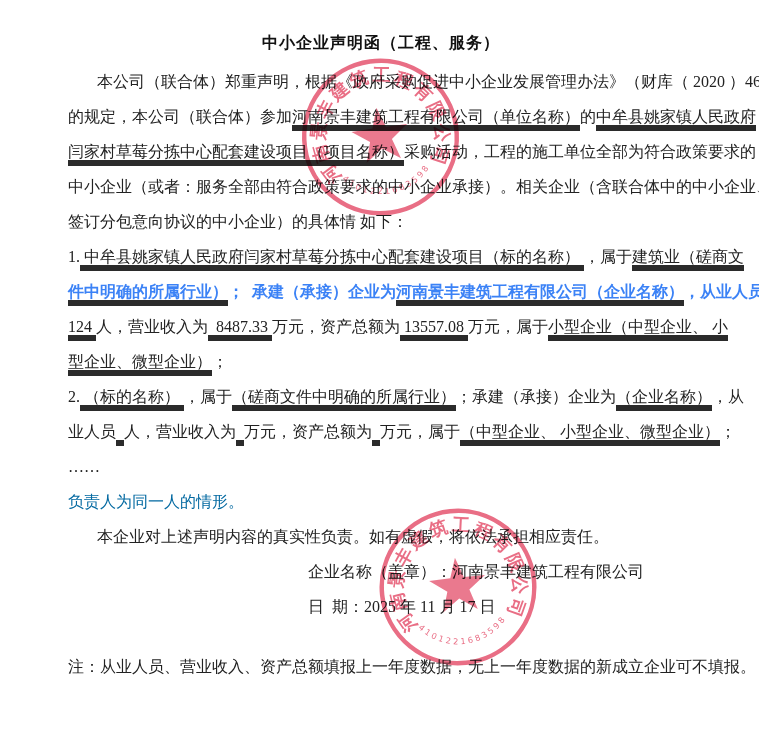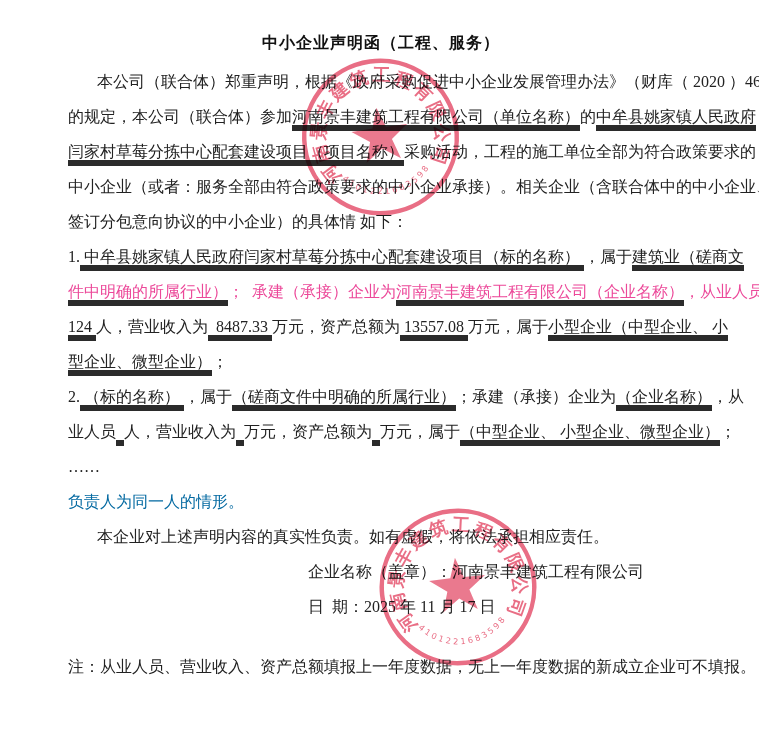--- a/index.html
+++ b/index.html
@@ -40,21 +40,21 @@
 
   <div class="content">
     <div class="title">中小企业声明函（工程、服务）</div>
     <div>
         <div class="line ind" style="color: rgb(34, 34, 34);"><span class="run">本公司（联合体）郑重声明，根据《政府采购促进中小企业发展管理办法》（财库（ 2020 ）46 号）</span></div>
         <div class="line" style="color: rgb(34, 34, 34);"><span class="run">的规定，本公司（联合体）参加</span><span class="run u" style="border-bottom-color: rgb(43, 43, 43);">河南景丰建筑工程有限公司（单位名称）</span><span class="run">的</span><span class="run u" style="border-bottom-color: rgb(43, 43, 43); text-align: center;">中牟县姚家镇人民政府</span></div>
         <div class="line" style="color: rgb(34, 34, 34);"><span class="run u" style="border-bottom-color: rgb(43, 43, 43);">闫家村草莓分拣中心配套建设项目（项目名称）</span><span class="run">采购活动，工程的施工单位全部为符合政策要求的</span></div>
         <div class="line" style="color: rgb(34, 34, 34);"><span class="run">中小企业（或者：服务全部由符合政策要求的中小企业承接）。相关企业（含联合体中的中小企业、</span></div>
         <div class="line" style="color: rgb(34, 34, 34);"><span class="run">签订分包意向协议的中小企业）的具体情 如下：</span></div>
         <div class="line" style="color: rgb(34, 34, 34);"><span class="run">1.</span><span class="run u" style="border-bottom-color: rgb(43, 43, 43);"> 中牟县姚家镇人民政府闫家村草莓分拣中心配套建设项目（标的名称） </span><span class="run">，属于</span><span class="run u" style="border-bottom-color: rgb(43, 43, 43);">建筑业（磋商文</span></div>
-        <div class="line" style="color: #ec4899;"><span class="run u" style="border-bottom-color: rgb(43, 43, 43);">件中明确的所属行业）</span><span class="run">；  承建（承接）企业为</span><span class="run u" style="border-bottom-color: rgb(43, 43, 43);">河南景丰建筑工程有限公司（企业名称）</span><span class="run">，从业人员</span></div>
+        <div class="line" style="color: #3b82f6; font-weight: bold;"><span class="run u" style="border-bottom-color: rgb(43, 43, 43);">件中明确的所属行业）</span><span class="run">；  承建（承接）企业为</span><span class="run u" style="border-bottom-color: rgb(43, 43, 43);">河南景丰建筑工程有限公司（企业名称）</span><span class="run">，从业人员</span></div>
         <div class="line" style="color: rgb(34, 34, 34);"><span class="run u" style="border-bottom-color: rgb(43, 43, 43);">124 </span><span class="run">人，营业收入为</span><span class="run u" style="border-bottom-color: rgb(43, 43, 43);">  8487.33 </span><span class="run">万元，资产总额为</span><span class="run u" style="border-bottom-color: rgb(43, 43, 43);"> 13557.08 </span><span class="run">万元，属于</span><span class="run u" style="border-bottom-color: rgb(43, 43, 43);">小型企业（中型企业、 小</span></div>
         <div class="line" style="color: rgb(34, 34, 34);"><span class="run u" style="border-bottom-color: rgb(43, 43, 43);">型企业、微型企业）</span><span class="run">；</span></div>
         <div class="line" style="color: rgb(34, 34, 34);"><span class="run">2.</span><span class="run u" style="border-bottom-color: rgb(43, 43, 43);"> （标的名称） </span><span class="run">，属于</span><span class="run u" style="border-bottom-color: rgb(43, 43, 43);">（磋商文件中明确的所属行业）</span><span class="run">；承建（承接）企业为</span><span class="run u" style="border-bottom-color: rgb(43, 43, 43);">（企业名称）</span><span class="run">，从</span></div>
         <div class="line" style="color: rgb(34, 34, 34);"><span class="run">业人员</span><span class="run u" style="border-bottom-color: rgb(43, 43, 43);">&nbsp;&nbsp;</span><span class="run">人，营业收入为</span><span class="run u" style="border-bottom-color: rgb(43, 43, 43);">&nbsp;&nbsp;</span><span class="run">万元，资产总额为</span><span class="run u" style="border-bottom-color: rgb(43, 43, 43);">&nbsp;&nbsp;</span><span class="run">万元，属于</span><span class="run u" style="border-bottom-color: rgb(43, 43, 43);">（中型企业、 小型企业、微型企业）</span><span class="run">；</span></div>
         <div class="line" style="color: rgb(34, 34, 34);"><span class="run">……</span></div>
         <div class="line" style="color: #0369a1;"><span class="run">负责人为同一人的情形。</span></div>
         <div class="line ind" style="color: rgb(34, 34, 34);"><span class="run">本企业对上述声明内容的真实性负责。如有虚假，将依法承担相应责任。</span></div>
         <div class="line sig" style="color: rgb(34, 34, 34);"><span class="run">企业名称（盖章）：河南景丰建筑工程有限公司</span></div>
         <div class="line sig" style="color: rgb(34, 34, 34);"><span class="run">日  期：2025 年 11 月 17 日</span></div>
         <div class="line gap" style="color: rgb(34, 34, 34);"><span class="run">注：从业人员、营业收入、资产总额填报上一年度数据，无上一年度数据的新成立企业可不填报。</span></div>

